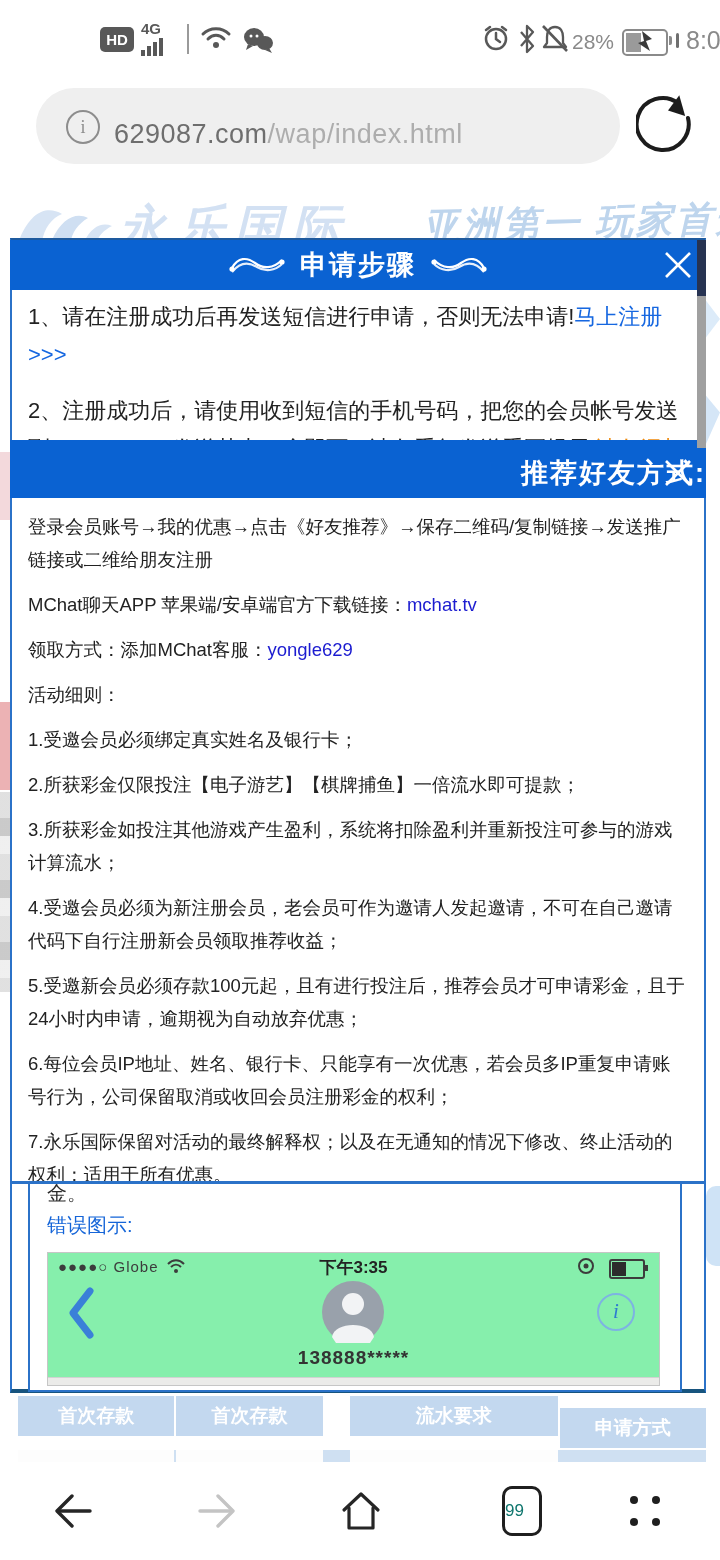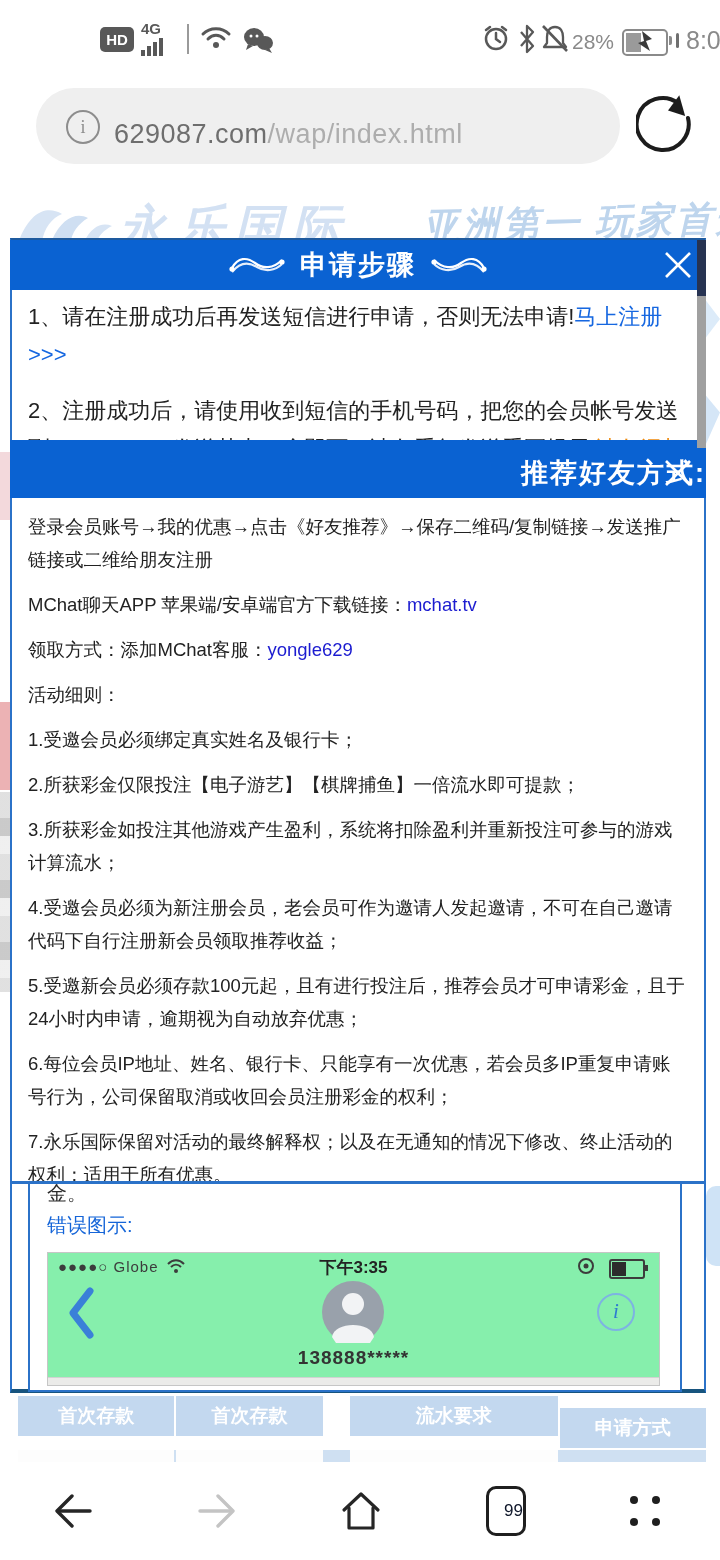--- a/index.html
+++ b/index.html
@@ -96,22 +96,22 @@
   .link-az{color:#1667e0;}
   .link-deep{color:#1b1bd0;}
   .warn{color:#ee8b10;}
   .m2-body{background:#fff;border-left:2px solid #2b72c8;border-right:2px solid #2b72c8;border-bottom:3px solid #2b72c8;
            height:673px;padding:10px 16px 0;font-size:18.5px;line-height:33px;color:#222;overflow:hidden;}
   .m2-body p{margin:2px 0 12px;}
 
   
   .nav{left:0;top:1462px;width:720px;height:98px;background:#fff;z-index:9;}
   .nav .ic{position:absolute;top:26px;}
-  .tabbox{position:absolute;top:24px;left:486px;width:34px;height:44px;border:3px solid #1f1f1f;border-radius:10px;
-          text-align:right;line-height:44px;font-size:17px;color:#0f172a;}
+  .tabbox{position:absolute;top:24px;left:502px;width:34px;height:44px;border:3px solid #1f1f1f;border-radius:10px;
+          text-align:left;line-height:44px;font-size:17px;color:#0f766e;}
   .dots{position:absolute;top:34px;left:630px;width:30px;height:30px;display:grid;
         grid-template-columns:8px 8px;grid-template-rows:8px 8px;gap:14px;}
   .dots i{background:#1f1f1f;border-radius:50%;display:block;}
 </style>
 </head>
 <body>
 
 <div class="screen">
 
   <div class="abs hd-badge sb">HD</div>

